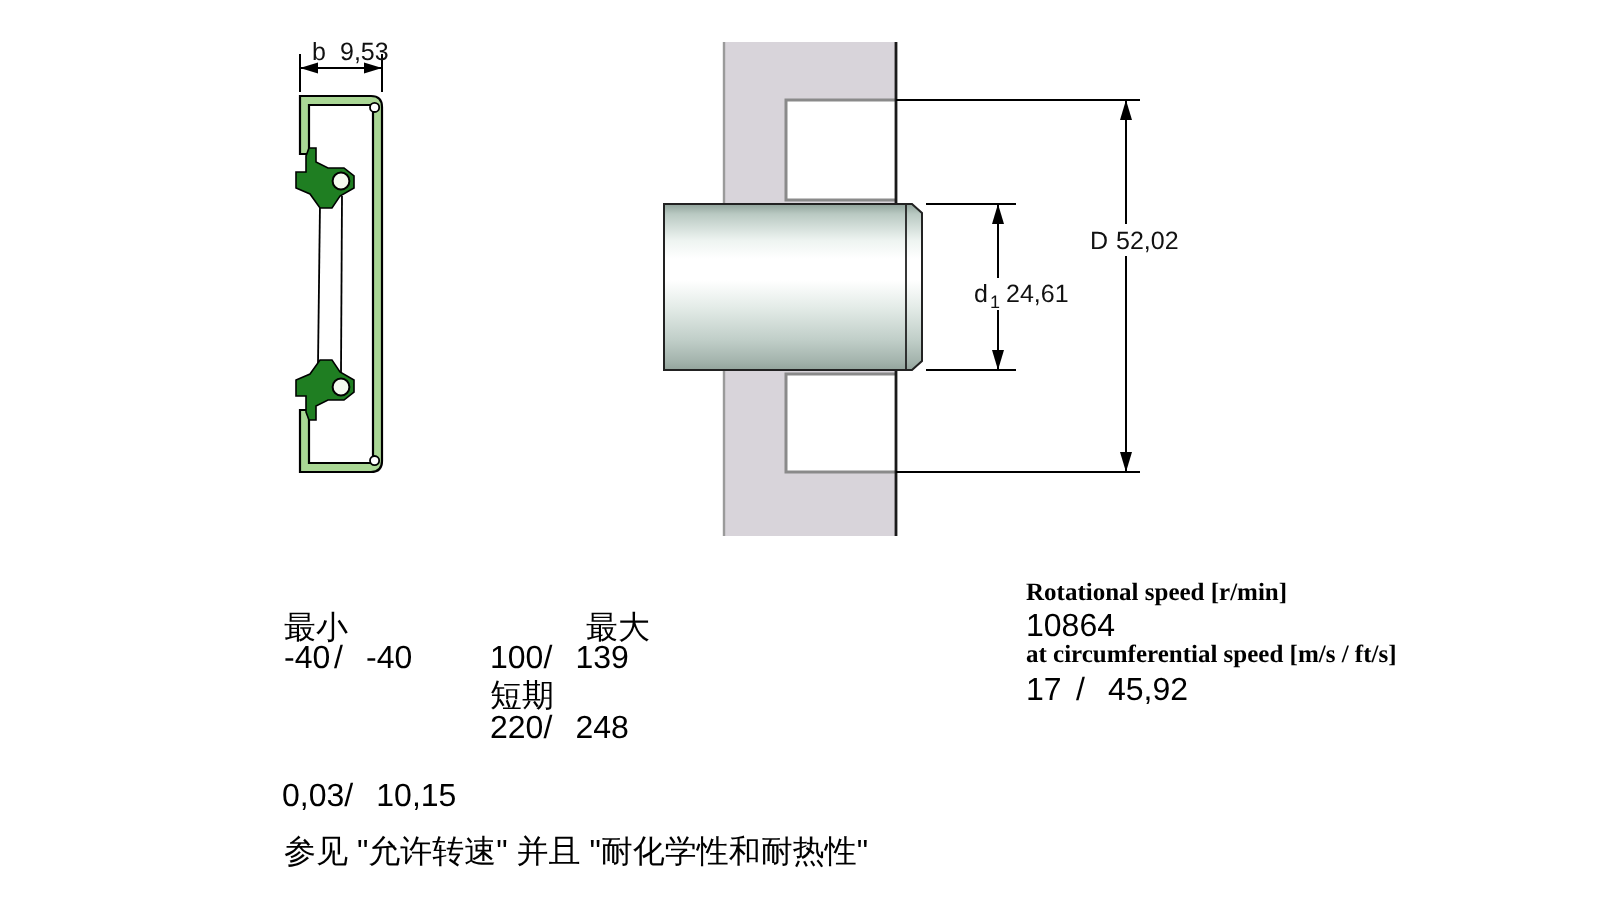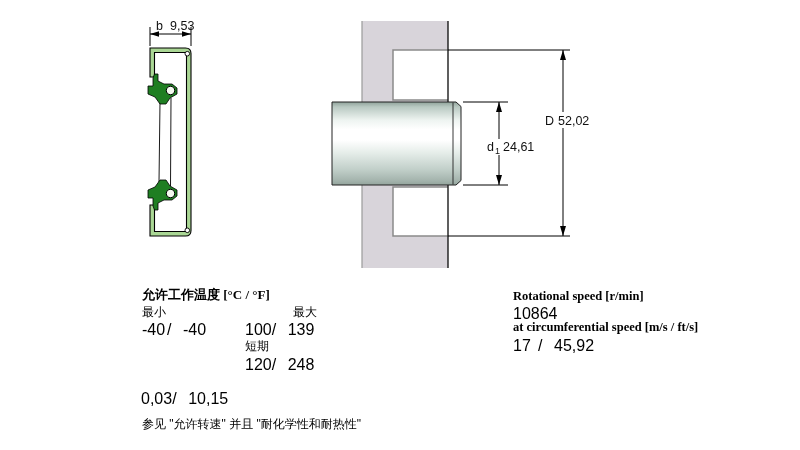--- a/index.html
+++ b/index.html
@@ -1,21 +1,21 @@
 <!DOCTYPE html>
 <html><head>
 <meta charset="utf-8">
 <style>
   html,body{margin:0;padding:0;background:#fff;}
   #page{position:relative;width:800px;height:450px;background:#ffffff;overflow:hidden;
         font-family:"Liberation Sans","DejaVu Sans",sans-serif;color:#000;}
   .abs{position:absolute;}
   svg text{font-family:"Liberation Sans","DejaVu Sans",sans-serif;fill:#111;}
   .cjk-head{font-family:"Liberation Serif","DejaVu Serif",serif;font-weight:bold;font-size:13px;white-space:nowrap;}
-  .lbl{font-size:12px;white-space:nowrap;}
+  .lbl{font-size:16px;white-space:nowrap;}
   .val{font-size:16px;white-space:nowrap;}
   .serif-head{font-family:"Liberation Serif","DejaVu Serif",serif;font-weight:bold;font-size:12.5px;white-space:nowrap;}
   .pair .p1{display:inline-block;min-width:25px;}
   .pair .sep{display:inline-block;width:16px;text-align:left;}
 </style>
 </head>
 <body>
 
 <div id="page">
 
@@ -89,35 +89,34 @@
       <line x1="174" y1="87" x2="174" y2="170" stroke="#000" stroke-width="1"></line>
       <polygon points="174,87 171,97 177,97" fill="#000"></polygon>
       <polygon points="174,170 171,160 177,160" fill="#000"></polygon>
       <rect x="159" y="124" width="53" height="16" fill="#fff"></rect>
       <text x="162" y="136" font-size="12.5">d</text>
       <text x="170" y="139" font-size="9">1</text>
       <text x="178" y="136" font-size="12.5">24,61</text>
     </g>
   </svg>
 
-  <div class="abs cjk-head" style="left:142px;top:286px;">允许工作温度 [°C / °F]</div>
 
   <div class="abs lbl" style="left:142px;top:304px;">最小</div>
   <div class="abs val pair" style="left:142px;top:321px;">
     <span class="p1">-40</span><span class="sep">/</span><span class="p2">-40</span>
   </div>
 
   <div class="abs lbl" style="left:245px;top:304px;margin-left:48px;">最大</div>
   <div class="abs val pair" style="left:245px;top:321px;">
     <span class="p1">100</span><span class="sep">/</span><span class="p2">139</span>
   </div>
 
   <div class="abs lbl" style="left:245px;top:338px;">短期</div>
   <div class="abs val pair" style="left:245px;top:356px;">
-    <span class="p1">120</span><span class="sep">/</span><span class="p2">248</span>
+    <span class="p1">220</span><span class="sep">/</span><span class="p2">248</span>
   </div>
 
   <div class="abs val pair" style="left:141px;top:390px;">
     <span class="p1">0,03</span><span class="sep">/</span><span class="p2">10,15</span>
   </div>
 
   <div class="abs lbl" style="left:142px;top:416px;">参见 "允许转速" 并且 "耐化学性和耐热性"</div>
 
   <div class="abs serif-head" style="left:513px;top:289px;">Rotational speed [r/min]</div>
   <div class="abs val" style="left:513px;top:305px;">10864</div>

